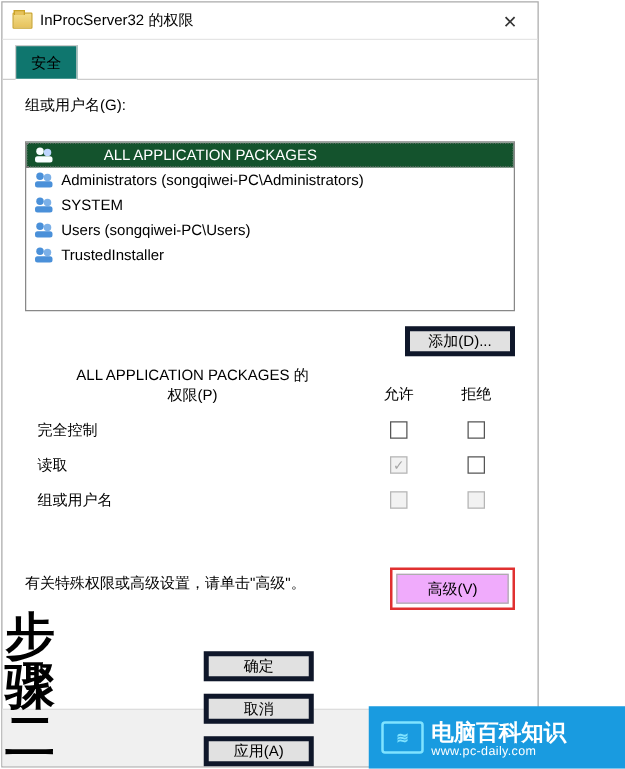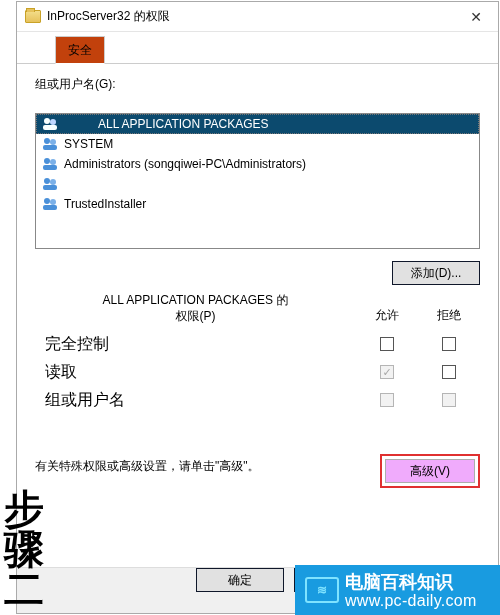--- a/index.html
+++ b/index.html
@@ -1,66 +1,66 @@
 <!DOCTYPE html>
 <html><head>
 <meta charset="utf-8">
 <style>
   * { box-sizing: border-box; font-family: "Microsoft YaHei", "Segoe UI", sans-serif; }
   body { margin: 0; background: #fff; width: 500px; height: 615px; overflow: hidden; position: relative; }
-  .window { border: 1px solid #aaa; width: 483px; height: 613px; position: absolute; left: 16px; top: 1px; background: #fff; display: flex; flex-direction: column; }
+  .window { border: 1px solid #aaa; width: 430px; height: 613px; position: absolute; left: 1px; top: 1px; background: #fff; display: flex; flex-direction: column; }
 
   .titlebar { height: 30px; display: flex; align-items: center; border-bottom: 1px solid #e5e5e5; padding-left: 8px; }
   .titlebar .icon { width: 16px; height: 13px; background: linear-gradient(#f3dd8a, #e6c25c); border: 1px solid #c9a227; border-radius: 1px; margin-right: 6px; position: relative; }
   .titlebar .icon:before { content:""; position:absolute; top:-3px; left:0; width:7px; height:3px; background:#e6c25c; border:1px solid #c9a227; border-bottom:none; }
   .titlebar .title { font-size: 12px; flex: 1; }
   .titlebar .close { width: 44px; height: 30px; display:flex; align-items:center; justify-content:center; font-size:14px; color:#333; }
 
   .tabstrip { height: 28px; display:flex; align-items:flex-end; padding-left:10px; border-bottom:1px solid #ccc; margin-top:4px; }
-  .tab { font-size:12px; padding:5px 12px 4px; border:1px solid #ccc; border-bottom:1px solid #fff; background:#c2410c; position:relative; top:1px;margin-left:28px; }
+  .tab { font-size:12px; padding:5px 12px 4px; border:1px solid #ccc; border-bottom:1px solid #fff; background:#0f766e; position:relative; top:1px; }
 
   .content { flex:1; padding: 12px 18px 8px; position:relative; }
 
   .group-label { font-size:12px; margin-bottom:20px; }
   .listbox { border:1px solid #888; height:136px; overflow:hidden; }
   .list-item { display:flex; align-items:center; height:20px; padding:0 6px; font-size:12px; gap:6px; }
-  .list-item.selected { background:#0c4a6e; color:#fff;gap:40px; }
+  .list-item.selected { background:#14532d; color:#fff;gap:40px; }
   .list-item.selected .usr-icon { filter: brightness(1.2); }
   .list-item.unselected-highlight { outline:1px dotted #777; outline-offset:-1px; }
   .usr-icon { width:16px; height:16px; display:inline-block; }
   .usr-icon svg { width:16px; height:16px; }
 
   .btn-row { display:flex; justify-content:flex-end; gap:10px; margin-top:12px; margin-bottom:8px; }
-  .btn { font-size:12px; height:24px; min-width:88px; border:1px solid #0f172a; background:#e1e1e1; display:flex; align-items:center; justify-content:center; padding:0 14px; }
+  .btn { font-size:12px; height:24px; min-width:88px; border:4px solid #0f172a; background:#e1e1e1; display:flex; align-items:center; justify-content:center; padding:0 14px; }
 
   .perm-header { display:flex; align-items:flex-end; font-size:12px; margin-top:4px; }
   .perm-header .left { flex:1; line-height:1.3;text-align:center; }
   .perm-header .col { width:62px; text-align:center; }
 
   .perm-table { margin-top:6px; }
-  .perm-row { display:flex; align-items:center; height:28px; font-size:16px; }
+  .perm-row { display:flex; align-items:center; height:28px; font-size:12px; }
   .perm-row .name { flex:1; padding-left:10px; }
   .perm-row .cell { width:62px; display:flex; justify-content:center; }
   .chk { width:14px; height:14px; border:1px solid #555; background:#fff; display:flex; align-items:center; justify-content:center; font-size:11px; }
   .chk.disabled { border-color:#b5b5b5; background:#f2f2f2; color:#a6a6a6; }
   .chk.checked:before { content:"✓"; }
 
   .footer-note { font-size:12px; margin-top:40px; display:flex; align-items:flex-start; }
   .footer-note .txt { flex:1; padding-top:4px; }
   .adv-btn-wrap { padding:3px; border:2px solid #e03030; }
   .adv-btn { height:24px; min-width:90px; border:1px solid #adadad; background:#f0abfc; font-size:12px; display:flex; align-items:center; justify-content:center; padding:0 20px; }
 
-  .dlg-buttons { height:46px; border-top:1px solid #ddd; display:flex; align-items:flex-start; justify-content:flex-end; gap:10px; padding-right:18px; background:#f0f0f0; }
+  .dlg-buttons { height:46px; border-top:1px solid #ddd; display:flex; align-items:center; justify-content:flex-end; gap:10px; padding-right:18px; background:#f0f0f0;flex-direction:column; }
 
   .step-overlay { position:absolute; left:4px; bottom:6px; pointer-events:none; font-family: "STKaiti","KaiTi",serif; font-weight:bold; color:#000; line-height:1; }
   .step-overlay div { font-size:40px; }
 
   .logo-banner { position:absolute; right:0; bottom:0; height:50px; width:205px; background:#199be0; display:flex; align-items:center; color:#fff; font-size:18px; font-weight:bold; }
   .logo-banner .mon { width:34px; height:26px; border:2px solid #7fe3ff; border-radius:3px; margin:0 6px 0 10px; display:flex; align-items:center; justify-content:center; color:#7fe3ff; font-size:12px; }
-  .logo-banner .sub { font-size:16px; font-weight:normal; display:block; margin-top:-2px; letter-spacing:0.3px; }
+  .logo-banner .sub { font-size:10px; font-weight:normal; display:block; margin-top:-2px; letter-spacing:0.3px; }
 </style>
 </head>
 <body>
 
 <div class="window">
 
   <div class="titlebar">
     <span class="icon"></span>
     <span class="title">InProcServer32 的权限</span>
     <span class="close">✕</span>
@@ -81,36 +81,37 @@
               <rect x="1" y="9" width="14" height="5" rx="2" fill="#cfd8ff"></rect>
             </svg></span>
         <span>ALL APPLICATION PACKAGES</span>
       </div>
       <div class="list-item">
         <span class="usr-icon"><svg viewBox="0 0 16 16">
               <circle cx="5" cy="5" r="3" fill="#4a90d9"></circle>
               <circle cx="11" cy="6" r="3" fill="#7bb0e8"></circle>
               <rect x="1" y="9" width="14" height="5" rx="2" fill="#4a90d9"></rect>
             </svg></span>
+        <span>Administrators (songqiwei-PC\Administrators)</span>
+      </div>
+      <div class="list-item">
+        <span class="usr-icon"><svg viewBox="0 0 16 16">
+              <circle cx="5" cy="5" r="3" fill="#4a90d9"></circle>
+              <circle cx="11" cy="6" r="3" fill="#7bb0e8"></circle>
+              <rect x="1" y="9" width="14" height="5" rx="2" fill="#4a90d9"></rect>
+            </svg></span>
         <span>SYSTEM</span>
       </div>
       <div class="list-item">
         <span class="usr-icon"><svg viewBox="0 0 16 16">
               <circle cx="5" cy="5" r="3" fill="#4a90d9"></circle>
               <circle cx="11" cy="6" r="3" fill="#7bb0e8"></circle>
               <rect x="1" y="9" width="14" height="5" rx="2" fill="#4a90d9"></rect>
             </svg></span>
-        <span>Administrators (songqiwei-PC\Administrators)</span>
-      </div>
-      <div class="list-item">
-        <span class="usr-icon"><svg viewBox="0 0 16 16">
-              <circle cx="5" cy="5" r="3" fill="#4a90d9"></circle>
-              <circle cx="11" cy="6" r="3" fill="#7bb0e8"></circle>
-              <rect x="1" y="9" width="14" height="5" rx="2" fill="#4a90d9"></rect>
-            </svg></span>
+        <span>Users (songqiwei-PC\Users)</span>
       </div>
       <div class="list-item">
         <span class="usr-icon"><svg viewBox="0 0 16 16">
               <circle cx="5" cy="5" r="3" fill="#4a90d9"></circle>
               <circle cx="11" cy="6" r="3" fill="#7bb0e8"></circle>
               <rect x="1" y="9" width="14" height="5" rx="2" fill="#4a90d9"></rect>
             </svg></span>
         <span>TrustedInstaller</span>
       </div>
     </div>

